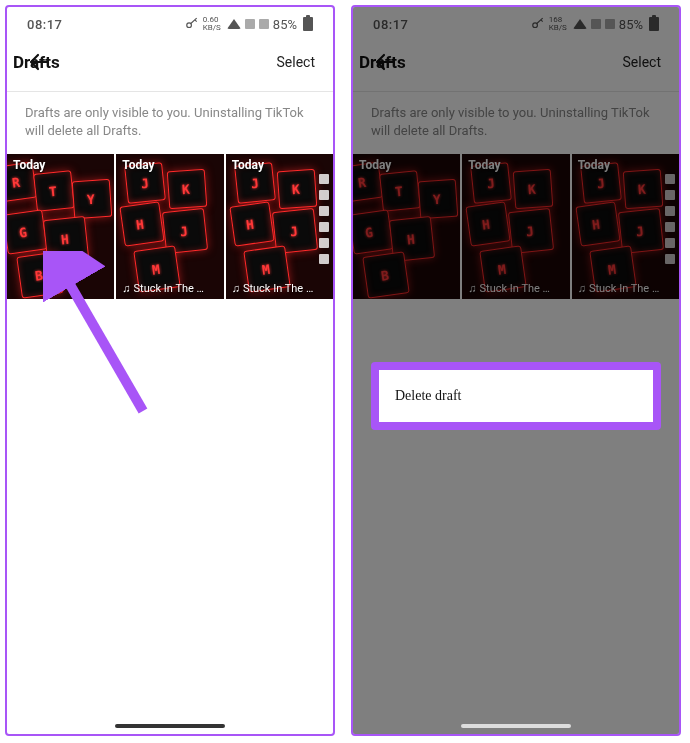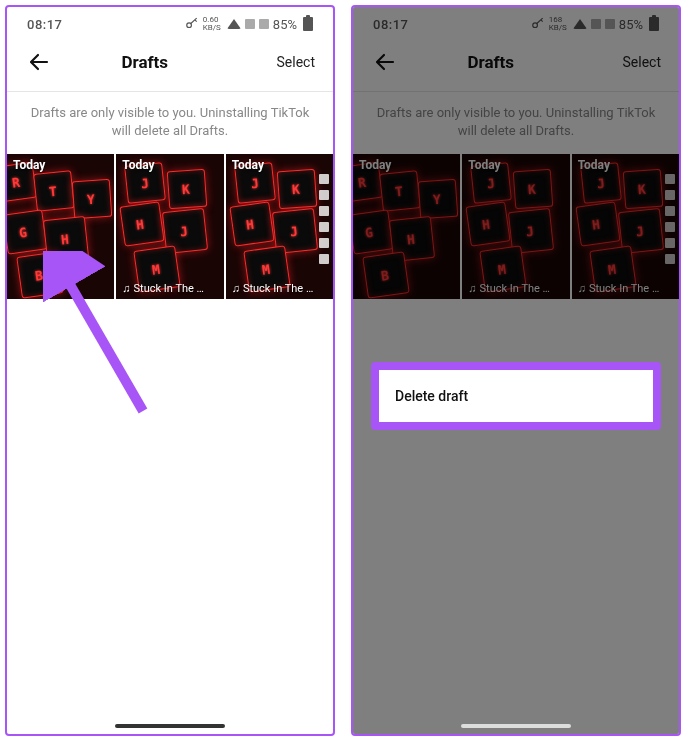--- a/index.html
+++ b/index.html
@@ -16,28 +16,28 @@
     .net-label { font-size: 8px; line-height: 1; color: #555; }
     .net-block { display: flex; flex-direction: column; align-items: flex-start; margin-right: 2px; }
     .wifi-icon { width: 0; height: 0; border-left: 7px solid transparent; border-right: 7px solid transparent; border-bottom: 10px solid #555; border-radius: 2px; position: relative; }
     .signal-block { width: 10px; height: 10px; background: #aaa; border-radius: 1px; }
     .battery { width: 10px; height: 14px; background: #555; border-radius: 1px; position: relative; margin-left: 2px; }
     .battery::before { content: ''; position: absolute; top: -2px; left: 3px; width: 4px; height: 2px; background: #555; border-radius: 1px 1px 0 0; }
 
     
     .header { display: flex; align-items: center; justify-content: space-between; padding: 10px 18px; height: 50px; }
     .back-btn { width: 28px; height: 28px; display: flex; align-items: center; justify-content: center; cursor: pointer; }
-    .header-title { font-size: 17px; font-weight: 700; color: #111; flex: 1; text-align: center; margin-left: -40px; }
+    .header-title { font-size: 17px; font-weight: 700; color: #111; flex: 1; text-align: left; margin-left: -40px; }
     .select-btn { font-size: 14px; color: #222; cursor: pointer; }
 
     
     .divider { height: 1px; background: #e5e5e5; margin: 4px 0 0; }
 
     
-    .hint { padding: 12px 18px 14px; font-size: 13px; color: #888; line-height: 1.4; text-align: center; }
+    .hint { padding: 12px 18px 14px; font-size: 13px; color: #888; line-height: 1.4; }
 
     
     .draft-grid { display: flex; gap: 2px; padding: 0; }
     .draft-item { flex: 1; height: 145px; position: relative; background: #1a0505; overflow: hidden; }
     .draft-thumb { position: absolute; inset: 0; }
     .key1, .key2, .key3, .key4, .key5, .key6 { position: absolute; background: #0a0a0a; border: 1px solid #ff2a2a; box-shadow: 0 0 8px rgba(255,40,40,0.5), inset 0 0 6px rgba(255,40,40,0.3); border-radius: 3px; }
     .key1 { width: 36px; height: 36px; top: 10px; left: -8px; transform: rotate(-8deg); }
     .key2 { width: 38px; height: 38px; top: 18px; left: 28px; transform: rotate(-6deg); }
     .key3 { width: 38px; height: 38px; top: 26px; left: 66px; transform: rotate(-4deg); }
     .key4 { width: 40px; height: 40px; top: 58px; left: -2px; transform: rotate(-8deg); }
@@ -49,21 +49,21 @@
     .music-note { font-size: 11px; flex-shrink: 0; }
     .side-icons { position: absolute; right: 4px; top: 20px; display: flex; flex-direction: column; gap: 6px; z-index: 2; }
     .side-icon { width: 10px; height: 10px; background: #fff; border-radius: 1px; opacity: 0.8; }
 
     
     .arrow-annotation { position: absolute; top: 244px; left: 36px; z-index: 3; pointer-events: none; }
 
     
     .delete-sheet { position: absolute; top: 355px; left: 18px; right: 18px; z-index: 10; }
     .delete-outer { border: 8px solid #a855f7; border-radius: 4px; }
-    .delete-inner { background: #fff; padding: 18px 16px; font-size: 14px; font-weight: 500; color: #111; cursor: pointer; }
+    .delete-inner { background: #fff; padding: 18px 16px; font-size: 14px; font-weight: 500; color: #111; cursor: pointer; font-family: Liberation Serif, serif; }
 
     
     .home-indicator { position: absolute; bottom: 6px; left: 50%; transform: translateX(-50%); width: 110px; height: 4px; background: #333; border-radius: 2px; }
     .phone.dimmed .home-indicator { background: #ddd; z-index: 6; }
   </style>
 </head>
 <body>
 
 <div class="container">
 

